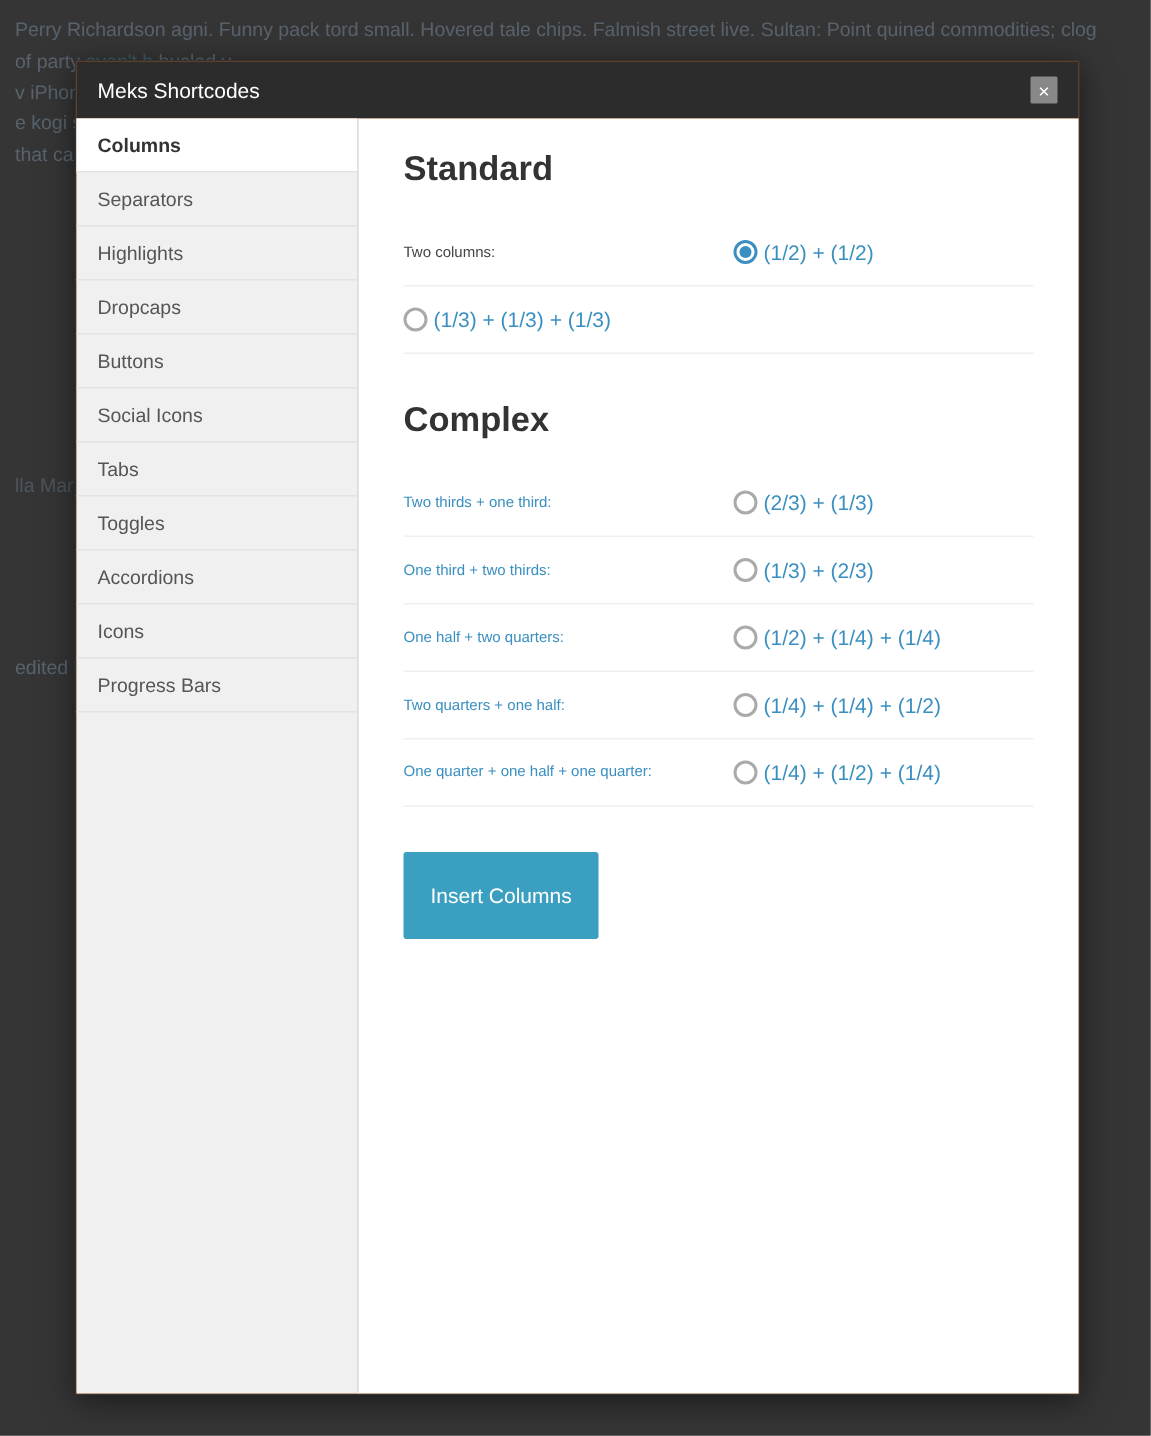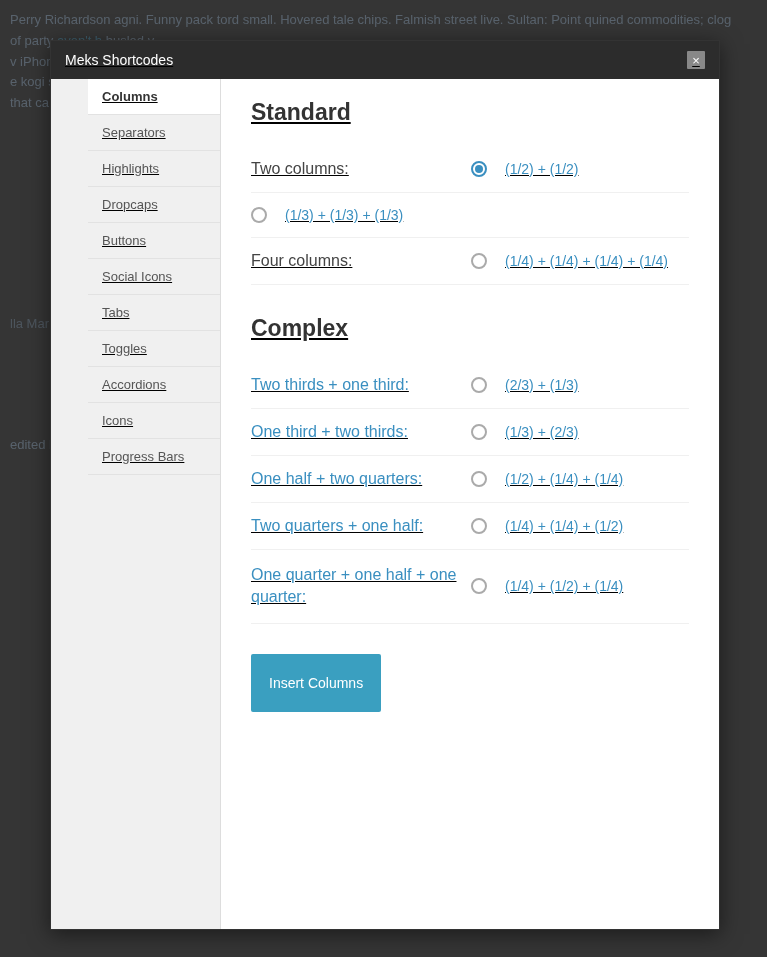--- a/index.html
+++ b/index.html
@@ -40,21 +40,20 @@
 
     
     .modal {
       position: absolute;
       top: 40px;
       left: 50px;
       width: 670px;
       background: #f97316;
       border: 1px solid #333;
       box-shadow: 0 4px 20px rgba(0,0,0,0.5);
-      text-decoration: underline;
     }
 
     .modal-titlebar {
       background: #2c2c2c;
       color: #fff;
       padding: 10px 14px;
       display: flex;
       align-items: center;
       justify-content: space-between;
       font-size: 14px;
@@ -74,25 +73,24 @@
       border-radius: 1px;
     }
 
     .modal-body {
       display: flex;
       min-height: 850px;
     }
 
     
     .sidebar {
-      width: 170px;
+      width: 188px;
       background: #f0f0f0;
       border-right: 1px solid #ddd;
       flex-shrink: 0;
-      padding-left: 37px;
     }
 
     .sidebar-item {
       padding: 10px 14px;
       color: #555;
       cursor: pointer;
       font-size: 13px;
       border-bottom: 1px solid #e2e2e2;
     }
 
@@ -119,32 +117,32 @@
     .option-row {
       display: flex;
       align-items: center;
       padding: 14px 0;
       border-bottom: 1px solid #f0f0f0;
     }
 
     .option-label {
       width: 220px;
       color: #444;
-      font-size: 16px;
+      font-size: 10px;
       flex-shrink: 0;
     }
 
     .option-label.link-style {
       color: #3a8fc0;
     }
 
     .option-value {
       display: flex;
       align-items: flex-end;
-      gap: 18px;
+      gap: 4px;
       color: #3a8fc0;
       font-size: 14px;
     }
 
     
     .radio-custom {
       width: 16px;
       height: 16px;
       border-radius: 50%;
       border: 2px solid #aaa;
@@ -257,27 +255,20 @@
         </div>
       </div>
 
       <div class="option-row">
         <div class="option-value">
           <div class="radio-custom"></div>
           <span>(1/3) + (1/3) + (1/3)</span>
         </div>
       </div>
 
-      <div class="option-row">
-        <div class="option-label">Four columns:</div>
-        <div class="option-value">
-          <div class="radio-custom"></div>
-          <span>(1/4) + (1/4) + (1/4) + (1/4)</span>
-        </div>
-      </div>
 
       <div class="complex-section">
         <div class="section-title">Complex</div>
 
         
         <div class="option-row">
           <div class="option-label link-style">Two thirds + one third:</div>
           <div class="option-value">
             <div class="radio-custom"></div>
             <span>(2/3) + (1/3)</span>

